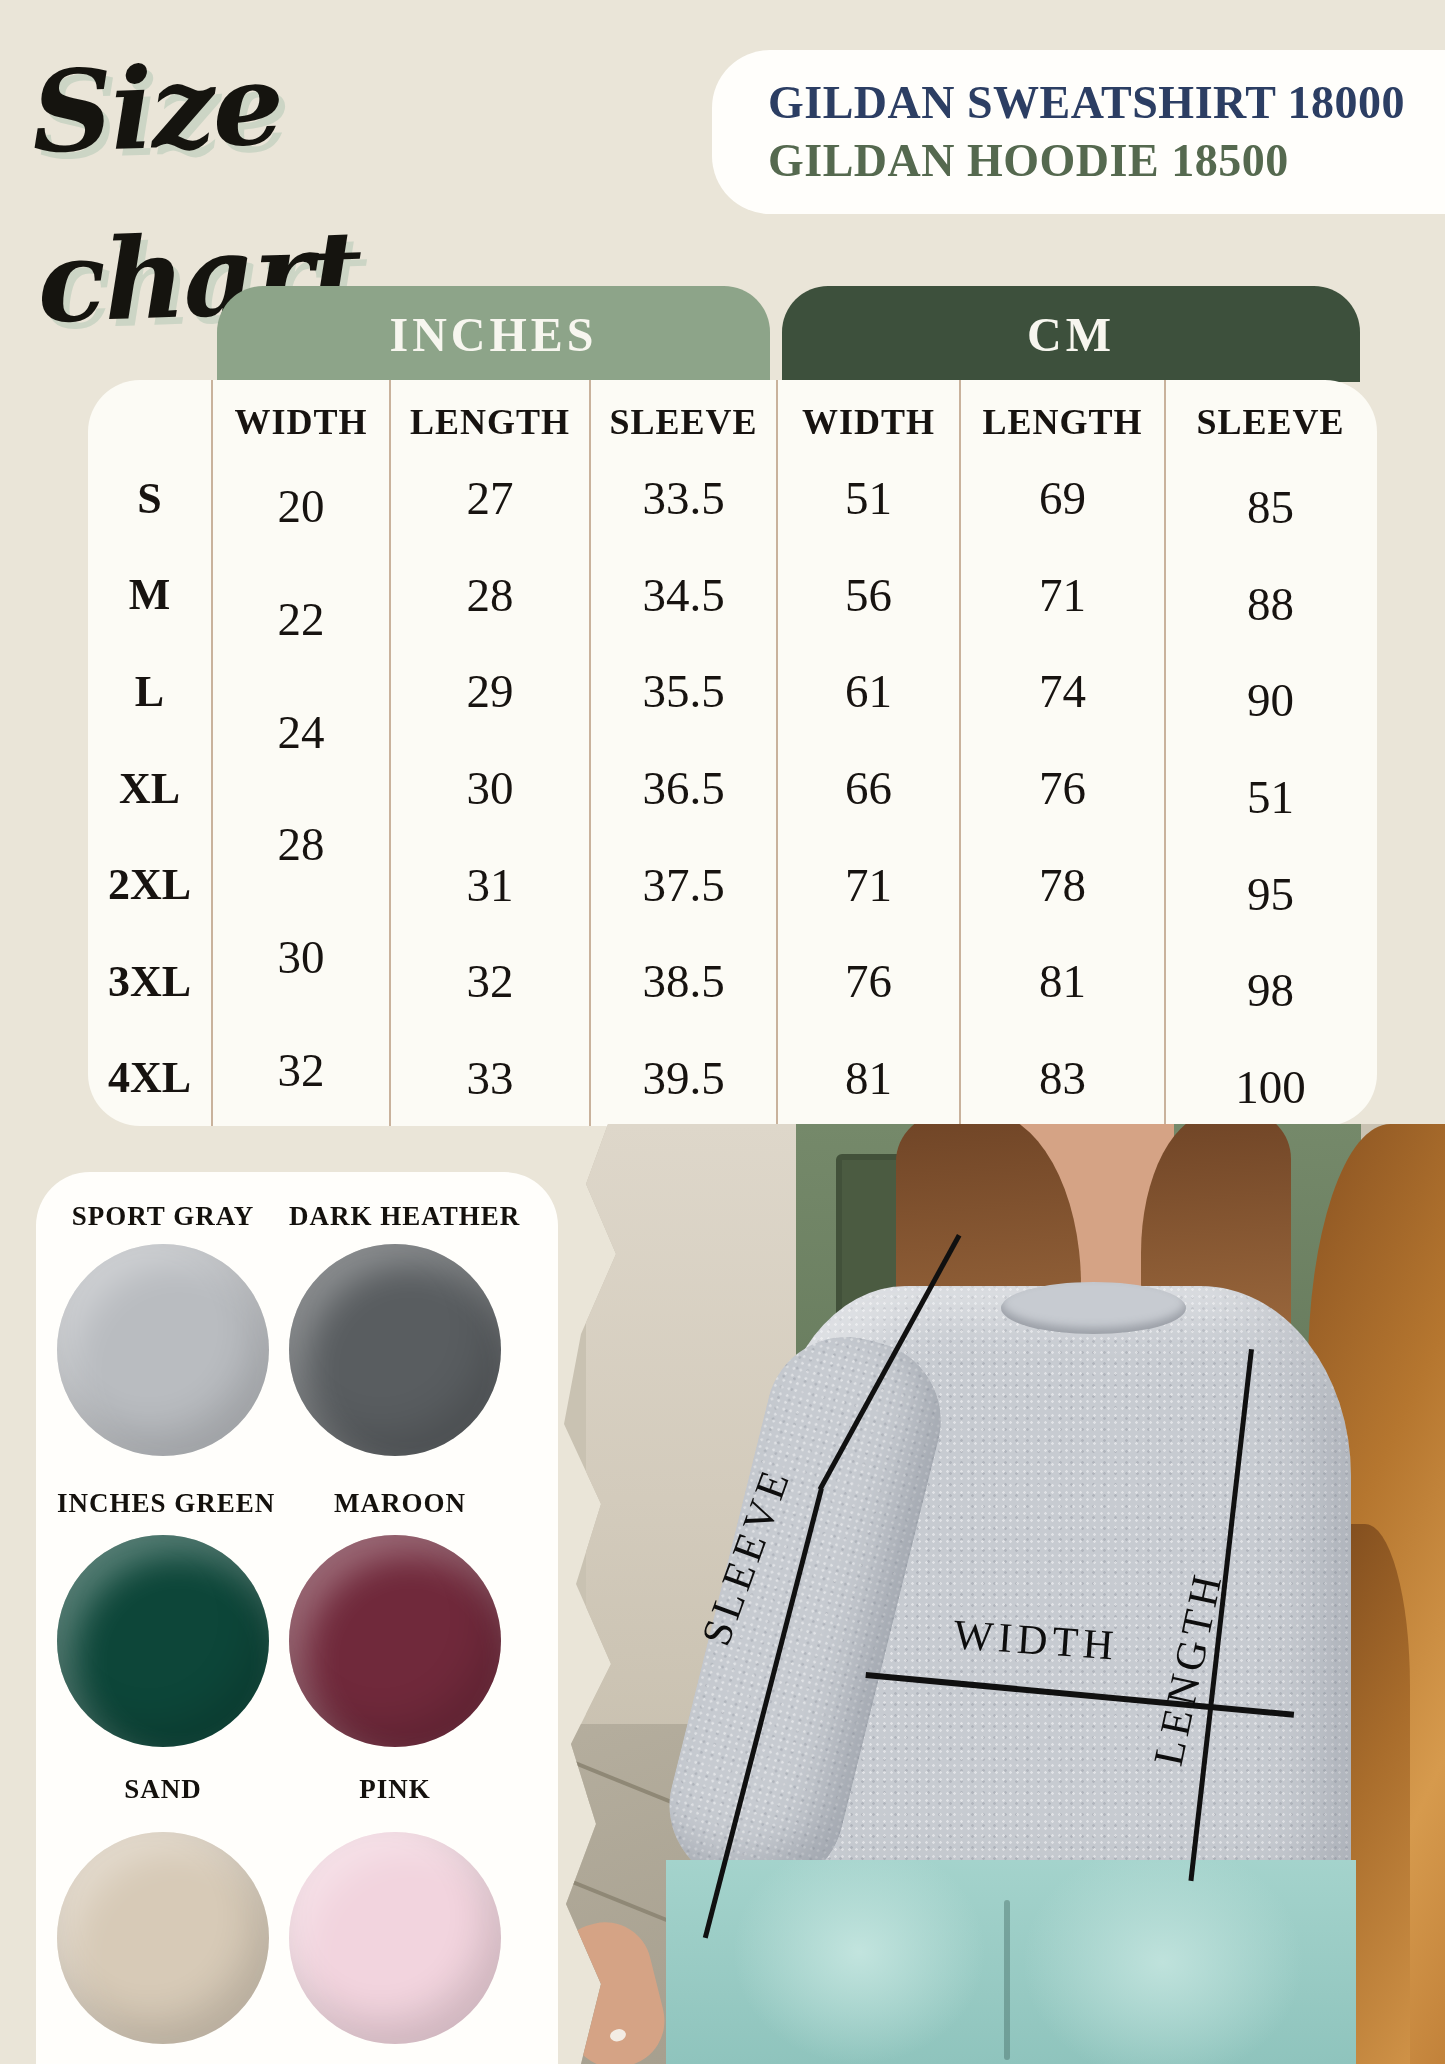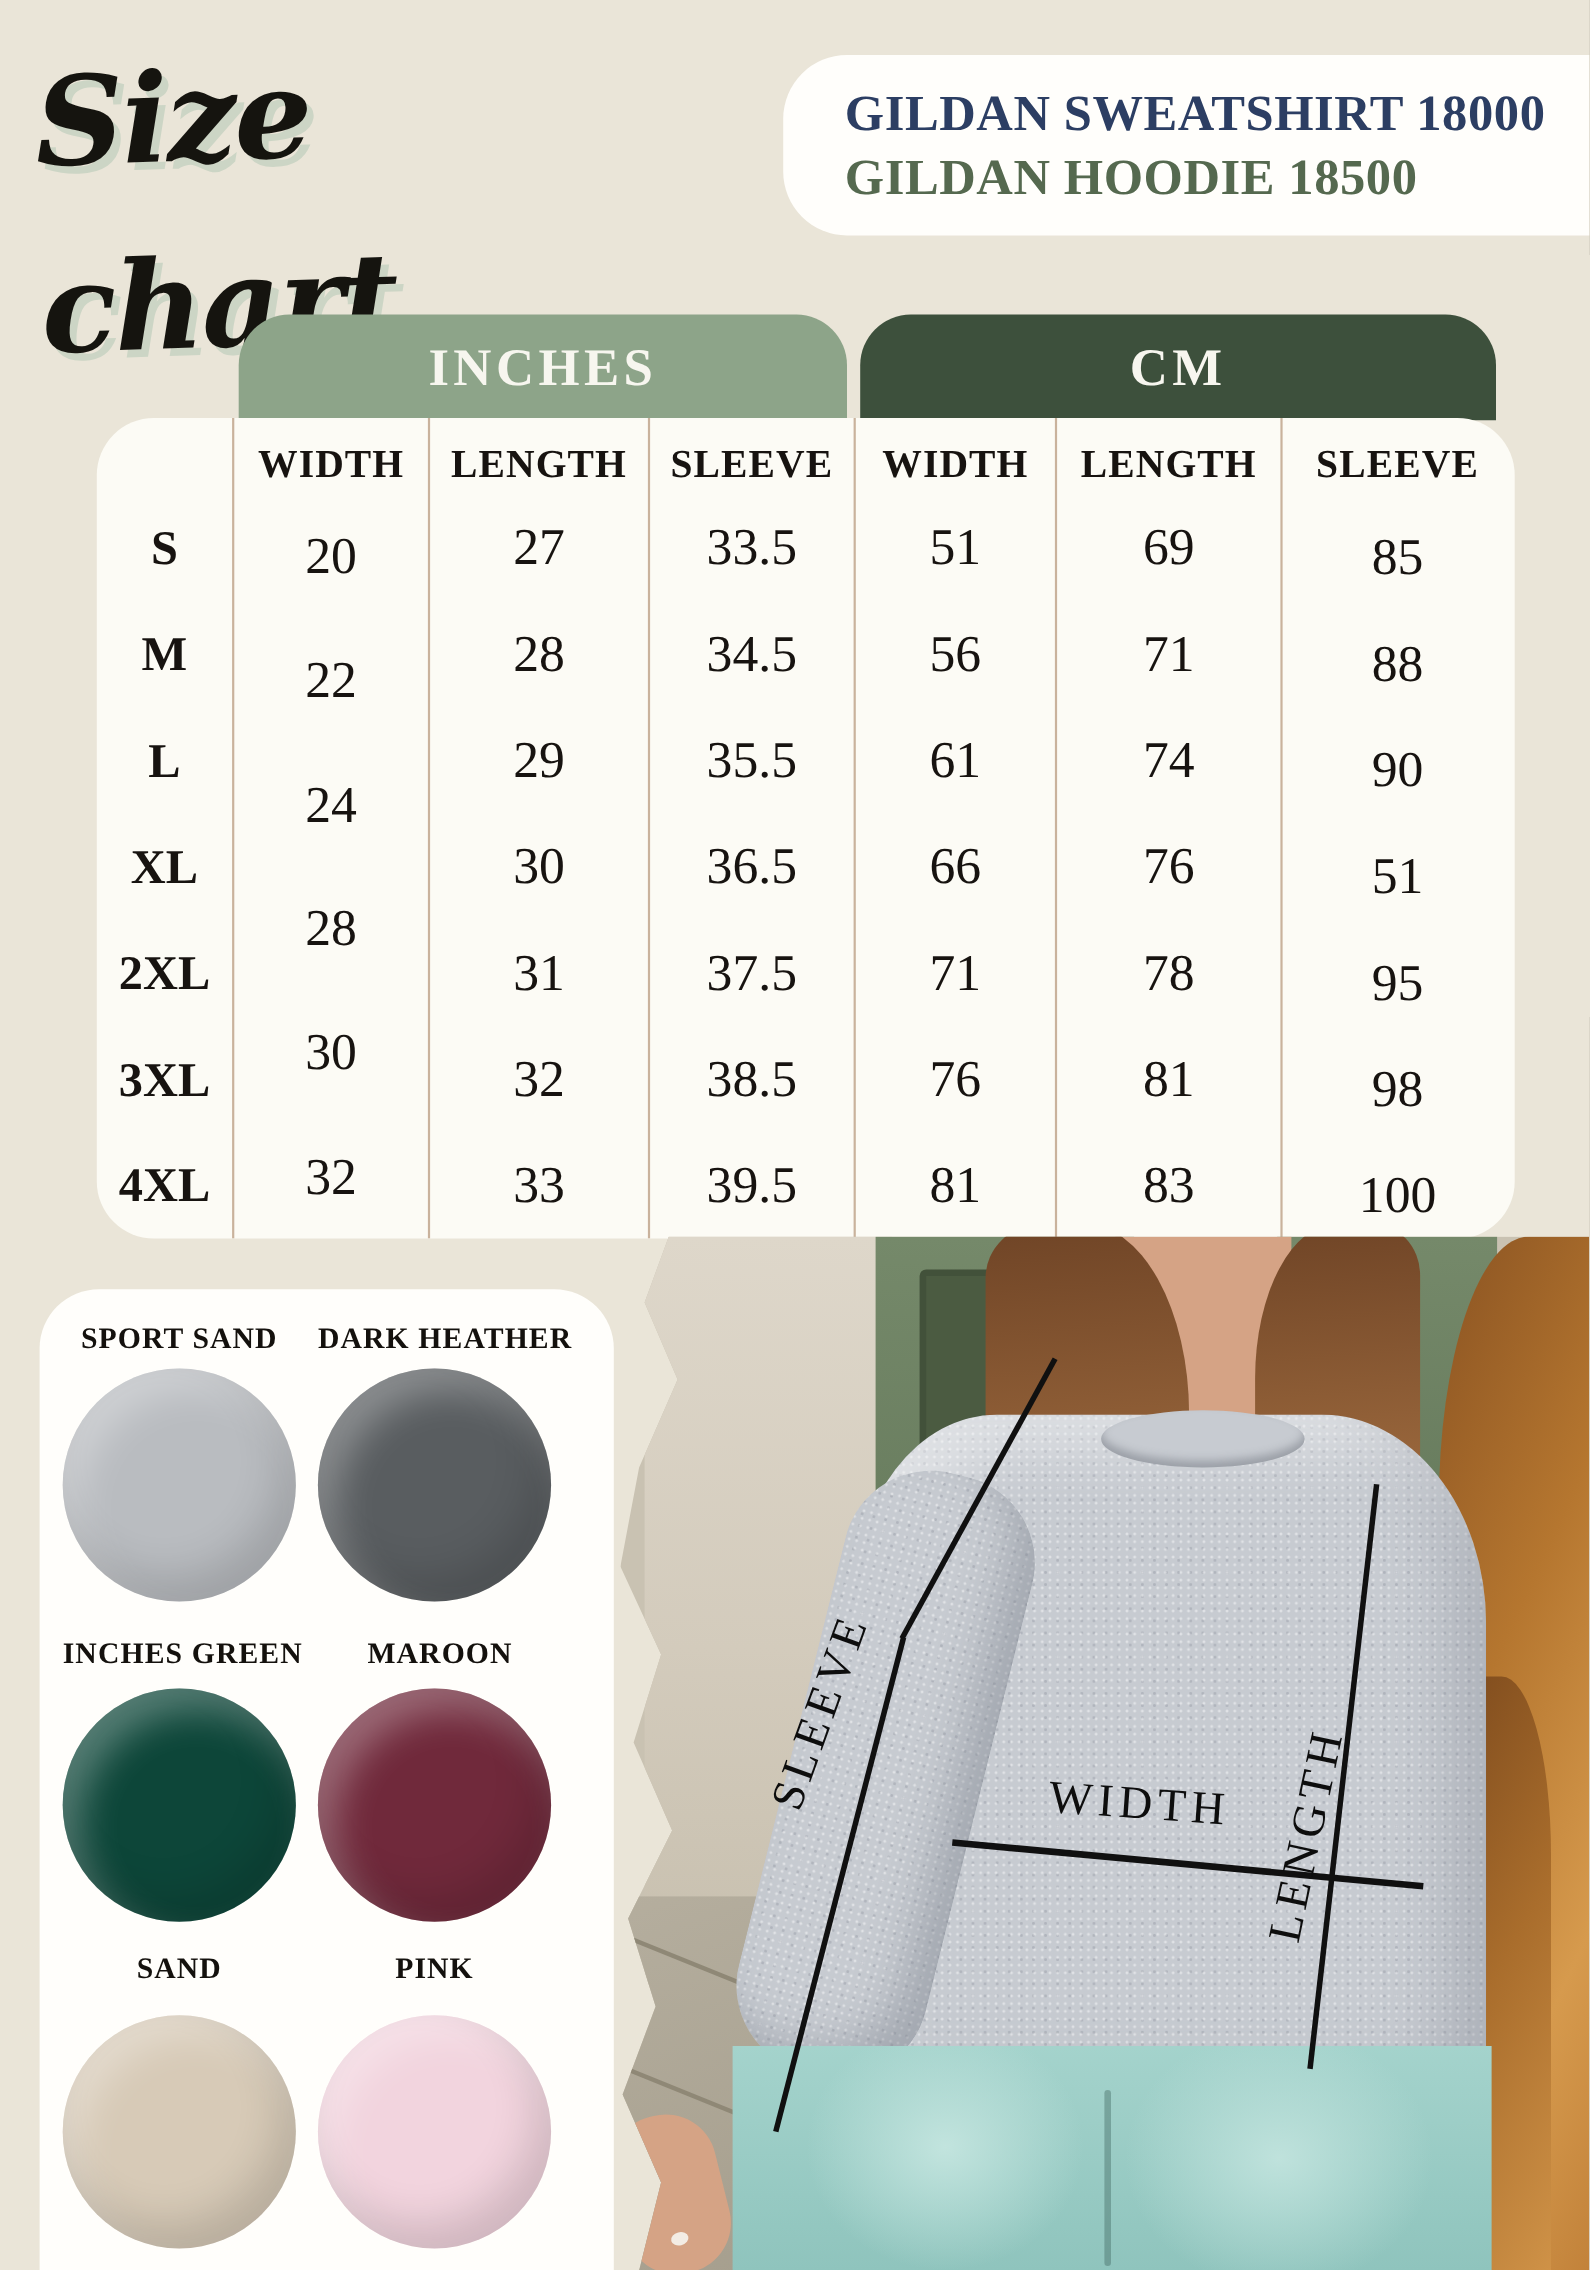--- a/index.html
+++ b/index.html
@@ -214,21 +214,21 @@
       <div class="tcell">
           <span>98</span>
         </div>
       <div class="tcell">
           <span>100</span>
         </div>
     </div>
   </div>
 
   <div class="swatch-panel">
-    <div class="swatch-label si1l">SPORT SAND</div>
+    <div class="swatch-label si1l">SPORT GRAY</div>
     <div class="swatch-circle si1c" style="background-color: rgb(185, 188, 192);"></div>
     <div class="swatch-label si2l">DARK HEATHER</div>
     <div class="swatch-circle si2c" style="background-color: rgb(89, 93, 96);"></div>
     <div class="swatch-label si3l">INCHES GREEN</div>
     <div class="swatch-circle si3c" style="background-color: rgb(13, 70, 57);"></div>
     <div class="swatch-label si4l">MAROON</div>
     <div class="swatch-circle si4c" style="background-color: rgb(112, 41, 59);"></div>
     <div class="swatch-label si5l">SAND</div>
     <div class="swatch-circle si5c" style="background-color: rgb(215, 202, 183);"></div>
     <div class="swatch-label si6l">PINK</div>

